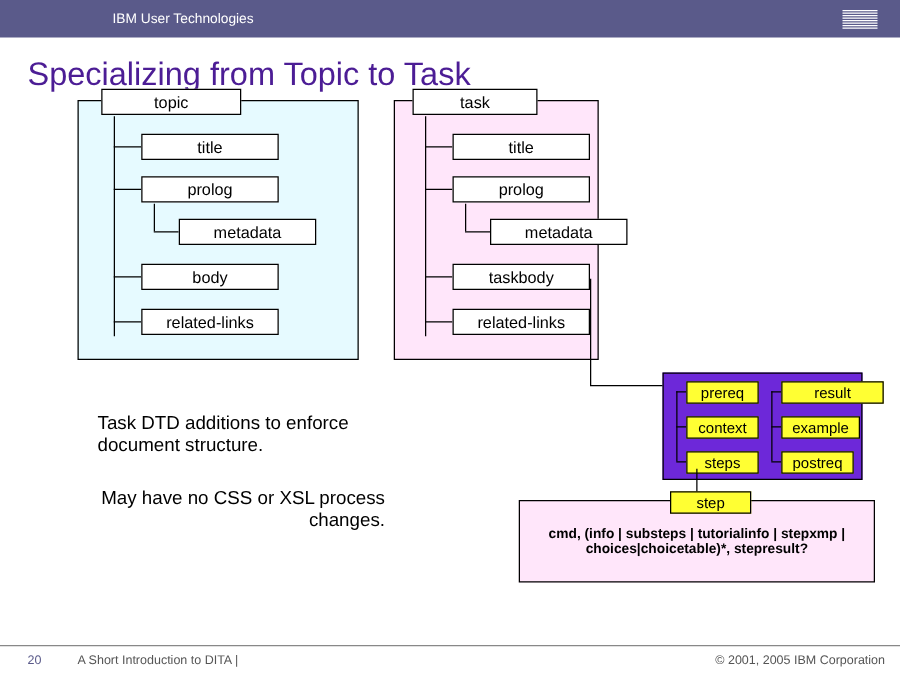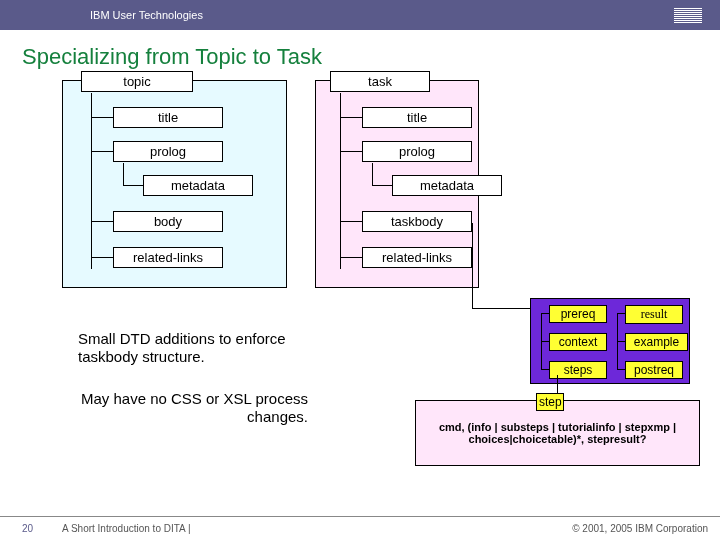--- a/index.html
+++ b/index.html
@@ -23,23 +23,23 @@
     color: #fff;
     font-size: 11px;
   }
   .ibm-logo {
     display: flex;
     gap: 2px;
   }
   .ibm-logo .bar-group { display:flex; flex-direction:column; gap:1px;}
   .ibm-logo .stripe { width: 28px; height: 1px; background:#fff; }
   h1.title {
-    font-size: 22px;
+    font-size: 26px;
     font-weight: normal;
-    color: #15803d;
+    color: #4c1d95;
     margin: 14px 0 10px 22px;
   }
   .content {
     position: absolute;
     top: 80px; left: 0; right:0; bottom: 24px;
   }
   .tree-panel {
     position: absolute;
     border: 1px solid #000;
   }
@@ -140,47 +140,47 @@
     <div class="node" style="left:46px; top:60px; width:110px;">prolog</div>
     <div class="line" style="left:56px; top:82px; width:1px; height:22px;"></div>
     <div class="line" style="left:56px; top:104px; width:20px; height:1px;"></div>
     <div class="node" style="left:76px; top:94px; width:110px;">metadata</div>
     <div class="line" style="left:24px; top:140px; width:22px; height:1px;"></div>
     <div class="node" style="left:46px; top:130px; width:110px;">taskbody</div>
     <div class="line" style="left:24px; top:176px; width:22px; height:1px;"></div>
     <div class="node" style="left:46px; top:166px; width:110px;">related-links</div>
   </div>
 
-  <div class="text-block" style="left:78px; top:250px; width:230px;">Small DTD additions to enforce taskbody structure.</div>
+  <div class="text-block" style="left:78px; top:250px; width:230px;">Task DTD additions to enforce document structure.</div>
   <div class="text-block" style="left:78px; top:310px; width:230px;text-align:right;">May have no CSS or XSL process changes.</div>
 
   <div class="mini-panel blue" style="left:530px; top:218px; width:160px; height:86px;">
     <div class="line" style="left:10px; top:14px; width:1px; height:56px;"></div>
     <div class="line" style="left:10px; top:14px; width:8px; height:1px;"></div>
     <div class="mini-node" style="left:18px; top:6px; width:58px;">prereq</div>
     <div class="line" style="left:10px; top:42px; width:8px; height:1px;"></div>
     <div class="mini-node" style="left:18px; top:34px; width:58px;">context</div>
     <div class="line" style="left:10px; top:70px; width:8px; height:1px;"></div>
     <div class="mini-node" style="left:18px; top:62px; width:58px;">steps</div>
 
     <div class="line" style="left:86px; top:14px; width:1px; height:56px;"></div>
     <div class="line" style="left:86px; top:14px; width:8px; height:1px;"></div>
-    <div class="mini-node" style="left:94px; top:6px; width:58px;font-family:Liberation Serif, serif;">result</div>
+    <div class="mini-node" style="left:94px; top:6px; width:82px;">result</div>
     <div class="line" style="left:86px; top:42px; width:8px; height:1px;"></div>
     <div class="mini-node" style="left:94px; top:34px; width:63px;">example</div>
     <div class="line" style="left:86px; top:70px; width:8px; height:1px;"></div>
     <div class="mini-node" style="left:94px; top:62px; width:58px;">postreq</div>
   </div>
 
   <div class="line" style="left:472px; top:143px; width:1px; height:85px;"></div>
   <div class="line" style="left:472px; top:228px; width:58px; height:1px;"></div>
   <div class="line" style="left:557px; top:295px; width:1px; height:25px;"></div>
 
   <div class="mini-panel pink" style="left:415px; top:320px; width:285px; height:66px;">
-    <div class="mini-node" style="left:120px; top:-8px; width:28px;text-align:right;">step</div>
+    <div class="mini-node" style="left:120px; top:-8px; width:65px;">step</div>
     <div class="mini-text" style="left:6px; top:20px; right:6px;">cmd, (info | substeps | tutorialinfo | stepxmp | choices|choicetable)*, stepresult?</div>
   </div>
 
 </div>
 
 <div class="footer">
   <span class="pnum">20</span>
   <span class="mid">A Short Introduction to DITA |</span>
   <span>© 2001, 2005 IBM Corporation</span>
 </div>

